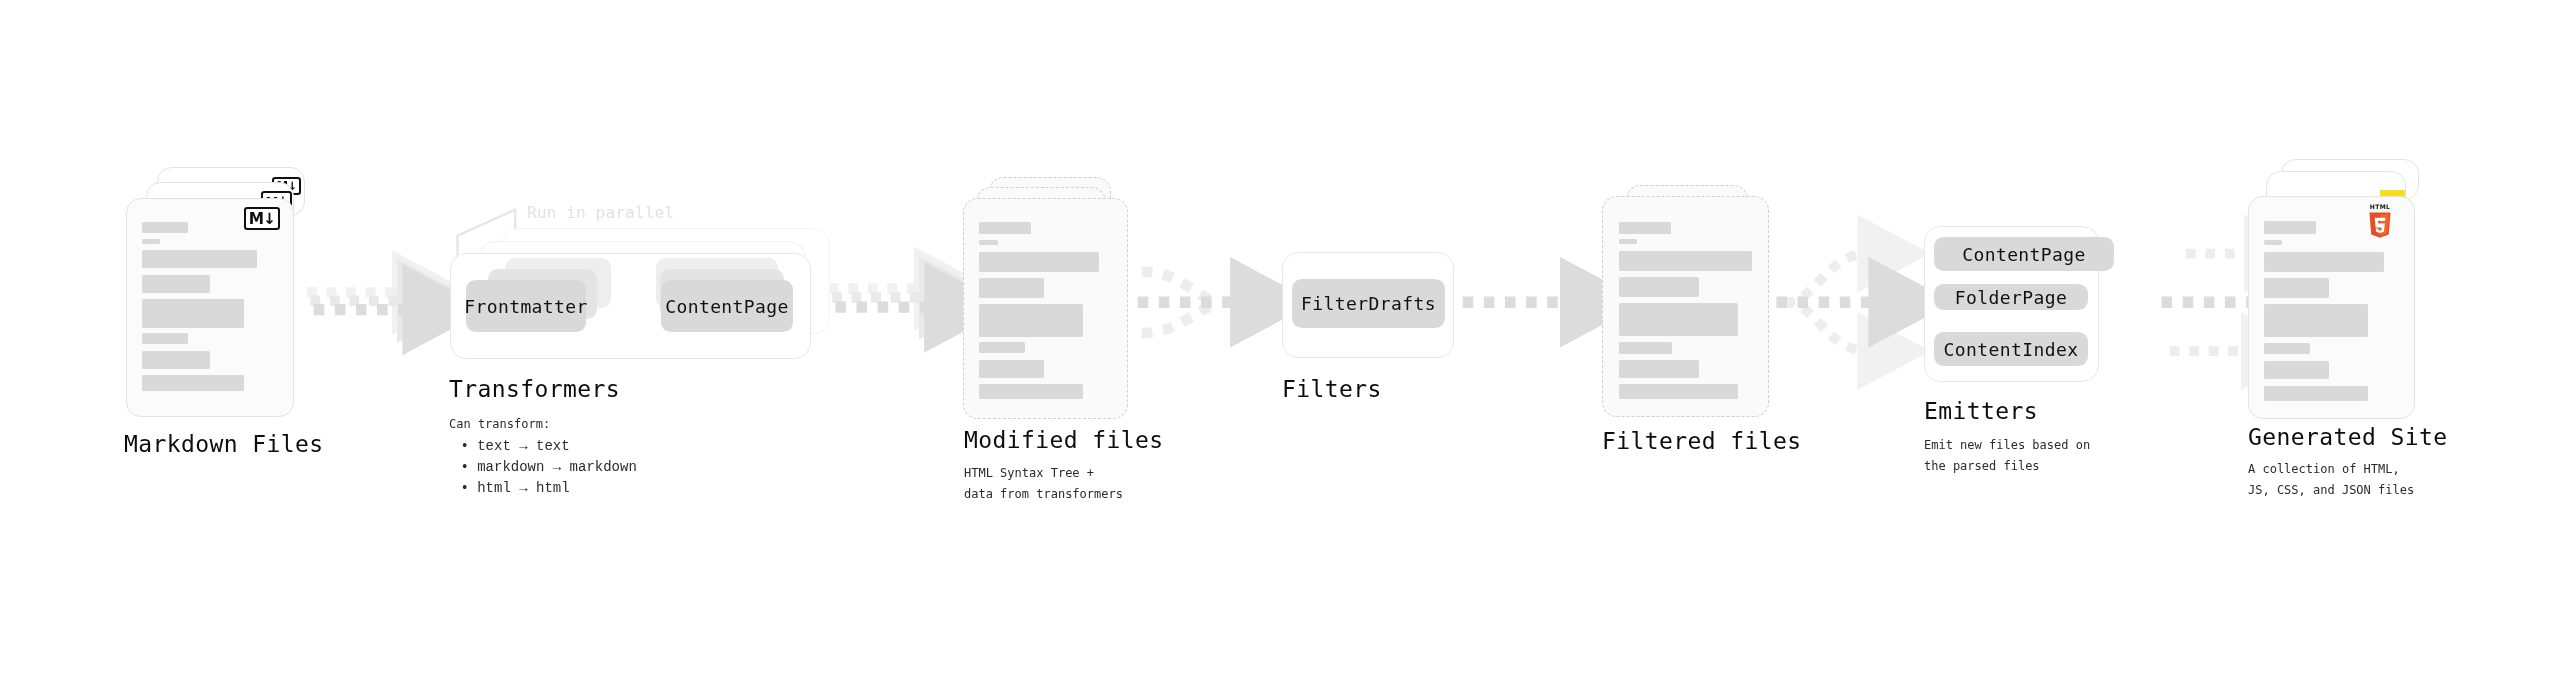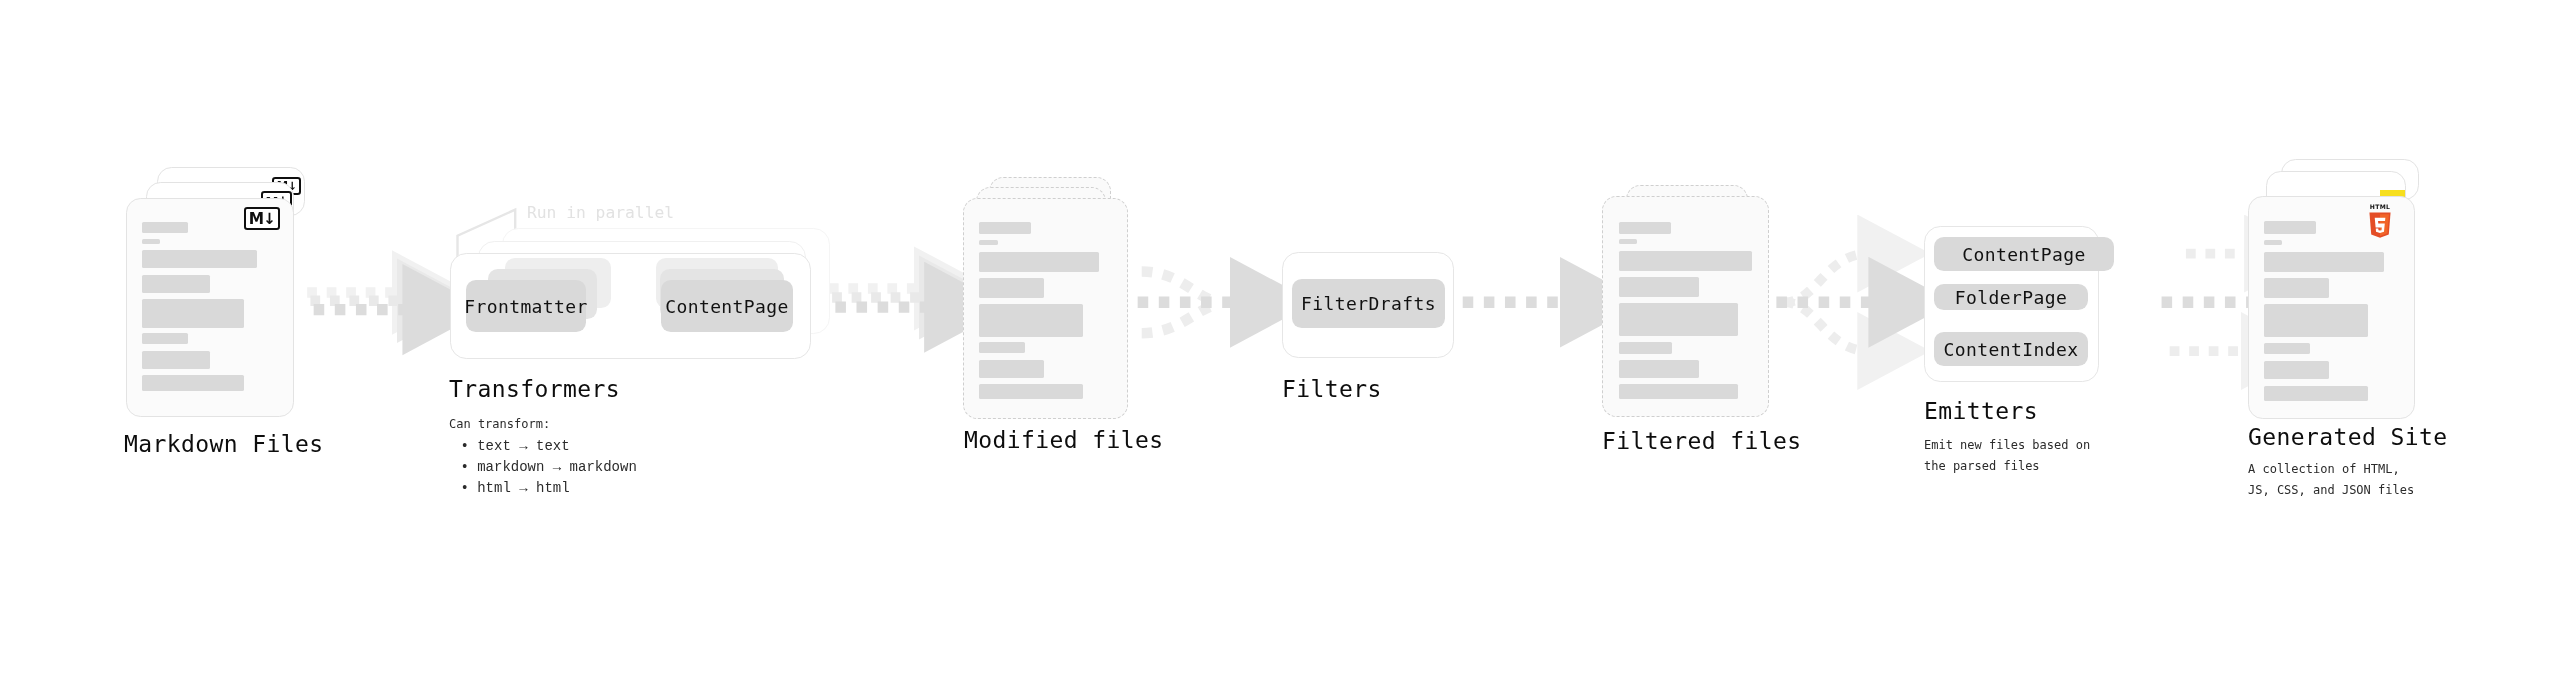--- a/index.html
+++ b/index.html
@@ -185,20 +185,22 @@
       <div class="skel" style="left:14.6px;top:41px;width:19.5px;height:4.9px;"></div>
       <div class="skel" style="left:14.6px;top:53px;width:120px;height:19.5px;"></div>
       <div class="skel" style="left:14.6px;top:79px;width:65px;height:19.5px;"></div>
       <div class="skel" style="left:14.6px;top:105px;width:104px;height:32.5px;"></div>
       <div class="skel" style="left:14.6px;top:143px;width:46px;height:11.4px;"></div>
       <div class="skel" style="left:14.6px;top:161px;width:65px;height:18px;"></div>
       <div class="skel" style="left:14.6px;top:185px;width:104px;height:14.6px;"></div>
     </div>
   </div>
   <div class="title" style="left:964px;top:427px;">Modified files</div>
+  <div class="sub" style="left:964px;top:463px;">HTML Syntax Tree +
+data from transformers</div>
 
   <div>
     <div class="gbox" style="left:1282px;top:252px;width:172px;height:106px;"></div>
     <div class="pill" style="left:1292px;top:279px;width:153px;height:49px;">FilterDrafts</div>
   </div>
   <div class="title" style="left:1282px;top:376px;">Filters</div>
 
   <div class="stack" style="left:1602px;top:185px;width:187px;height:260px;">
     <div class="card dashed" style="left:24.4px;top:0px;width:122px;height:36px;"></div>
     <div class="card dashed" style="left:0px;top:11.4px;width:167px;height:221px;">

